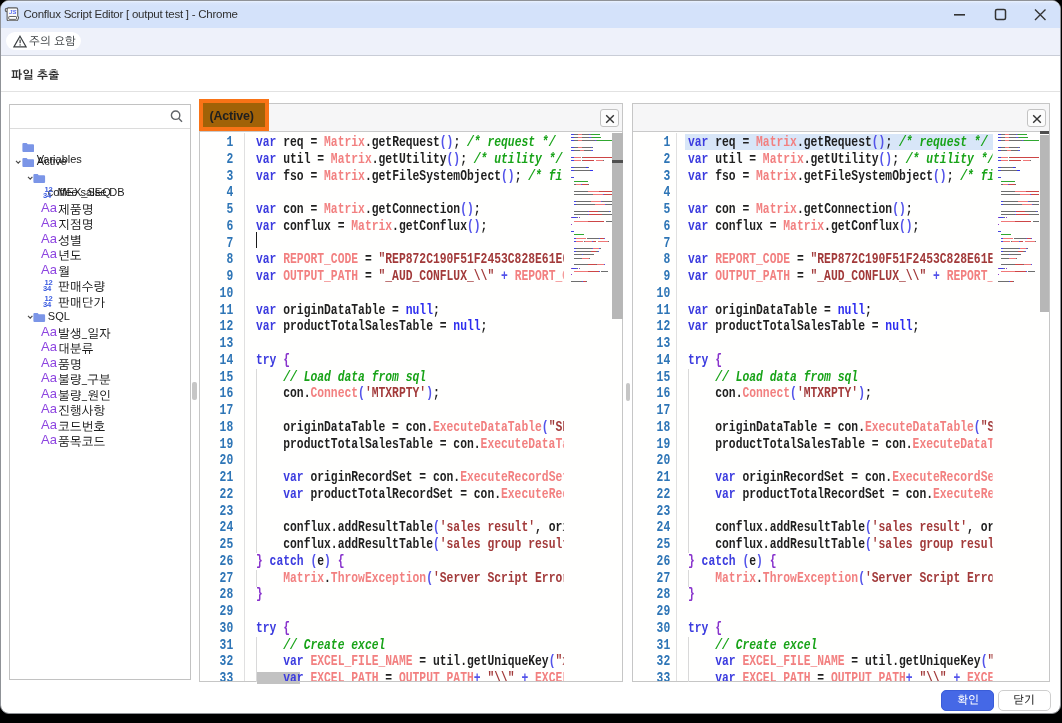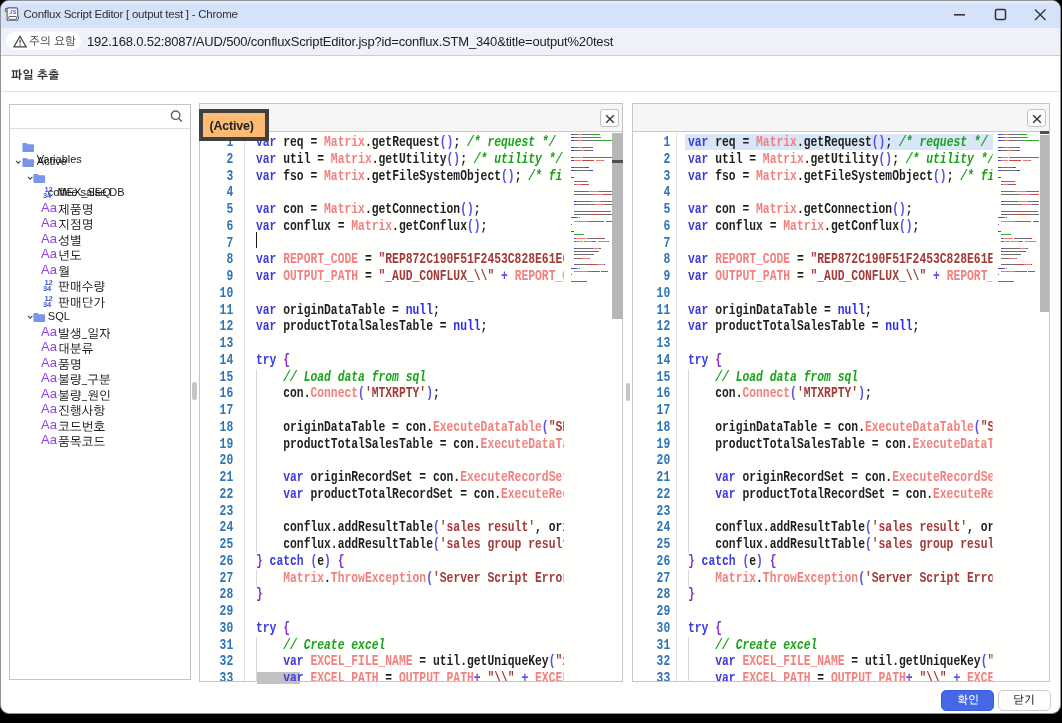--- a/index.html
+++ b/index.html
@@ -18,21 +18,21 @@
 .lt{font-size:11px;color:#1b1b1b;line-height:12px;display:block}
 .aaic{font-family:"Liberation Sans",sans-serif;font-size:13px;color:#8d44e0;line-height:12.5px;display:block}
 .numic{display:block;width:12px;text-align:center}
 .numic span{display:block;font-weight:bold;font-size:7.6px;line-height:6.1px;color:#3b5ce0;letter-spacing:-0.3px}
 .panel{position:absolute;top:102px;height:579px;border:1px solid #c6c6c6;background:#fffffe}
 .phead{position:absolute;left:0;top:0;width:100%;height:28px;background:#f6f6f7;border-bottom:1px solid #c9c9c9}
 .pclose{position:absolute;top:4.5px;width:18.5px;height:18.5px;border:1px solid #c3c3c3;border-radius:3px;background:#fcfcfc}
 .pclose svg{position:absolute;left:4px;top:4px}
 #mpanel{left:197.5px;width:424.5px}
 #rpanel{left:630.5px;width:418.5px}
-#activetab{position:absolute;left:197.5px;top:108px;width:70px;height:32px;border:4px solid #404040;background:#fdba74;z-index:5}
+#activetab{position:absolute;left:197.5px;top:98px;width:70px;height:32px;border:4px solid #f97316;background:#a16207;z-index:5}
 #activetab span{position:absolute;left:7px;top:6px;font-weight:bold;font-size:12.5px;color:#1f1f1f;letter-spacing:-0.2px}
 i{font-style:normal}
 pre{font-family:"Liberation Mono",monospace;font-weight:bold;font-size:14px;line-height:16.76px;transform-origin:left top}
 .cl{height:16.76px;white-space:pre}
 .gut{position:absolute;top:30.2px;color:#2e75b6;text-align:right;width:41px;overflow:hidden;height:547px;transform:scaleX(0.81)}
 .cod{position:absolute;top:30.2px;color:#1f1f1f;overflow:hidden;height:547px;transform:scaleX(0.81)}
 
 .k{color:#3b3bdf}.p{color:#5353ea}.b{color:#8833cc}.c{color:#f28080}.s{color:#a23a3a}.n{color:#2d2def}
 .m{color:#18a318;font-style:italic}
 
@@ -71,21 +71,20 @@
         <path d="M7 1.2 L13 11.8 L1 11.8 Z" fill="none" stroke="#3c4043" stroke-width="1.2"></path>
         <rect x="6.5" y="4.6" width="1.2" height="3.6" fill="#3c4043"></rect>
         <rect x="6.5" y="9.3" width="1.2" height="1.3" fill="#3c4043"></rect>
       </svg>
   <span style="position:absolute;left:28px;top:6px;line-height:0"><svg width="46.8" height="14.1" viewBox="0 0 46.8 14.1" style="overflow:visible">
           <path transform="translate(0.00,10.85) scale(0.011035,-0.011035)" fill="#3c4043" d="M114 424Q167 440 220.5 463.0Q274 486 326.0 517.5Q378 549 412.0 589.5Q446 630 449 671V714H172V781H813V714H538V671Q542 617 599.5 564.5Q657 512 728.5 478.0Q800 444 872 425L836 370Q732 398 633.0 457.5Q534 517 494 582Q457 521 360.0 461.5Q263 402 151 367ZM43 225V292H935V225H530V-92H453V225Z"></path>
           <path transform="translate(10.86,10.85) scale(0.011035,-0.011035)" fill="#3c4043" d="M136 549Q136 647 206.0 707.0Q276 767 385 767Q493 767 563.5 707.0Q634 647 634 549Q634 451 564.0 390.5Q494 330 385 330Q274 330 205.0 390.0Q136 450 136 549ZM216 549Q216 481 264.0 437.0Q312 393 385 393Q459 393 506.5 437.5Q554 482 554 549Q554 615 506.5 659.5Q459 704 385 704Q313 704 264.5 659.0Q216 614 216 549ZM72 84V149H183Q478 149 741 184V120Q471 84 180 84ZM777 -90V822H855V-90Z"></path>
           <path transform="translate(25.11,10.85) scale(0.011035,-0.011035)" fill="#3c4043" d="M144 546Q144 649 243.5 709.0Q343 769 492 769Q586 769 664.5 743.5Q743 718 791.5 666.5Q840 615 840 546Q840 443 740.0 383.0Q640 323 492 323Q341 323 242.5 383.5Q144 444 144 546ZM229 546Q229 475 307.0 431.5Q385 388 492 388Q602 388 678.5 432.0Q755 476 755 546Q755 616 678.0 660.0Q601 704 492 704Q387 704 308.0 660.0Q229 616 229 546ZM43 11V78H259V287H335V78H648V287H724V78H935V11Z"></path>
           <path transform="translate(35.97,10.85) scale(0.011035,-0.011035)" fill="#3c4043" d="M181 737V800H512V737ZM48 596V659H612V596ZM91 409Q91 471 164.5 505.0Q238 539 345 539Q452 539 525.5 505.5Q599 472 599 409Q599 347 526.0 312.5Q453 278 345 278Q237 278 164.0 312.5Q91 347 91 409ZM173 409Q173 374 222.5 355.0Q272 336 345 336Q417 336 467.0 355.0Q517 374 517 409Q517 445 468.0 463.0Q419 481 345 481Q270 481 221.5 462.5Q173 444 173 409ZM737 245V822H814V545H939V476H814V245ZM209 -85V191H814V-85ZM286 -21H737V128H286Z"></path>
         </svg></span>
-  <span id="urltext">192.168.0.52:8087/AUD/500/confluxScriptEditor.jsp?id=conflux.STM_340&amp;title=output%20test</span>
  </div>
  <div id="toolbar">
       <span style="position:absolute;left:9.5px;top:12px;line-height:0"><svg width="48.4" height="14.1" viewBox="0 0 48.4 14.1" style="overflow:visible">
           <path transform="translate(0.00,10.85) scale(0.011035,-0.011035)" fill="#2f2f2f" d="M712 -91V863H842V486H985V362H842V-91ZM48 84V197H165V662H67V776H652V662H554V205Q578 205 673 214V106Q474 84 226 84ZM285 197 340 198Q415 198 434 199V662H285Z"></path>
           <path transform="translate(11.26,10.85) scale(0.011035,-0.011035)" fill="#2f2f2f" d="M222 -79V183H777V248H218V352H904V94H349V25H924V-79ZM774 387V863H903V387ZM96 633Q96 730 170.0 789.0Q244 848 359 848Q474 848 548.0 789.0Q622 730 622 633Q622 535 548.0 476.5Q474 418 359 418Q243 418 169.5 476.0Q96 534 96 633ZM226 633Q226 581 263.0 549.0Q300 517 359 517Q418 517 455.5 549.0Q493 581 493 633Q493 684 455.5 716.5Q418 749 359 749Q301 749 263.5 716.0Q226 683 226 633Z"></path>
           <path transform="translate(25.90,10.85) scale(0.011035,-0.011035)" fill="#2f2f2f" d="M44 163V274H971V163H574V-93H445V163ZM301 761V860H726V761ZM104 406Q175 422 243.0 446.5Q311 471 365.0 506.5Q419 542 425 576L426 591H147V690H876V591H602L604 575Q613 528 711.0 479.0Q809 430 912 407L854 317Q760 342 659.5 387.0Q559 432 515 481Q467 430 366.0 384.0Q265 338 162 315Z"></path>
           <path transform="translate(37.16,10.85) scale(0.011035,-0.011035)" fill="#2f2f2f" d="M172 -87V142H723V197H168V290H849V63H299V7H869V-87ZM45 355V448H971V355H572V262H446V355ZM300 794V880H719V794ZM104 551Q199 562 298.5 591.0Q398 620 411 647L412 655H145V741H872V655H610L612 647Q626 623 720.5 593.5Q815 564 906 550L858 466Q767 480 661.5 512.5Q556 545 511 583Q460 540 359.0 509.5Q258 479 153 464Z"></path>
         </svg></span>
     </div>
 

